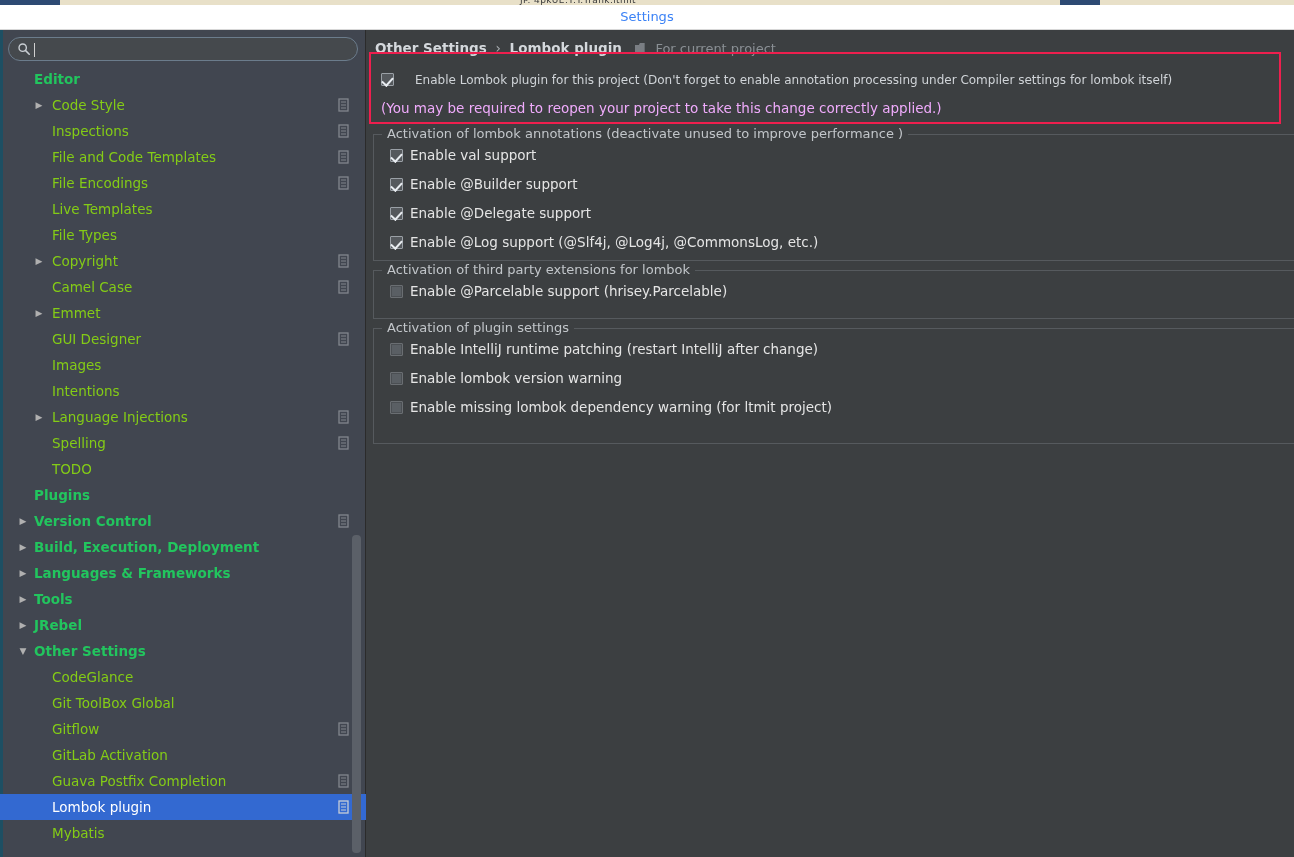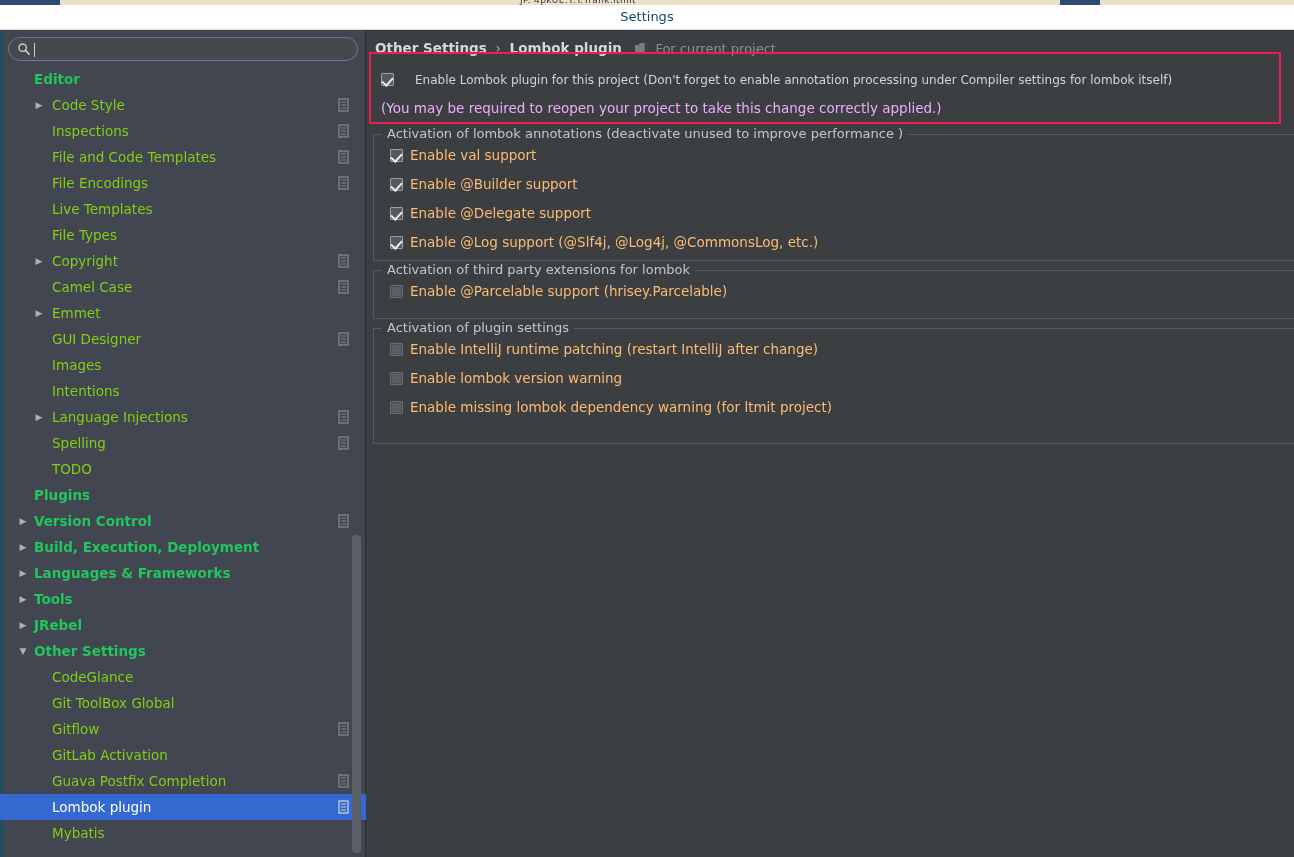--- a/index.html
+++ b/index.html
@@ -25,21 +25,21 @@
     color: #3a3a3a; white-space: nowrap; letter-spacing: .4px;
   }
 
   
   .titlebar {
     position: absolute; top: 5px; left: 0; width: 1294px; height: 25px;
     background: #ffffff; border-bottom: 1px solid #d7d7d7;
   }
   .titlebar .title {
     position: absolute; left: 0; right: 0; top: 4px;
-    text-align: center; font-size: 13px; color: #0c4a6e;
+    text-align: center; font-size: 13px; color: #3b82f6;
   }
 
   
   .body-area {
     position: absolute; top: 30px; left: 0; width: 1294px; height: 827px;
     background: #3c3f41;
   }
 
   
   .sidebar {
@@ -172,21 +172,21 @@
     position: absolute; left: 6px; right: 0; border: 1px solid #565a5e;
     border-right: none;
   }
   .group > .legend {
     position: absolute; top: -9px; left: 8px; padding: 0 5px;
     background: #3c3f41; font-size: 13px; color: #c2c6ca;
     white-space: nowrap;
   }
   .grow {
     position: relative; height: 29px; line-height: 29px;
-    font-size: 13.5px; color: #fdba74; padding-left: 36px;
+    font-size: 13.5px; color: #e5e5e5; padding-left: 36px;
   }
   .grow .cb { left: 16px; top: 8px; }
 </style>
 </head>
 <body>
 
 <div id="root">
 
   <div class="behind-strip">
     <div class="bstab" style="left:0;width:60px;"></div>

